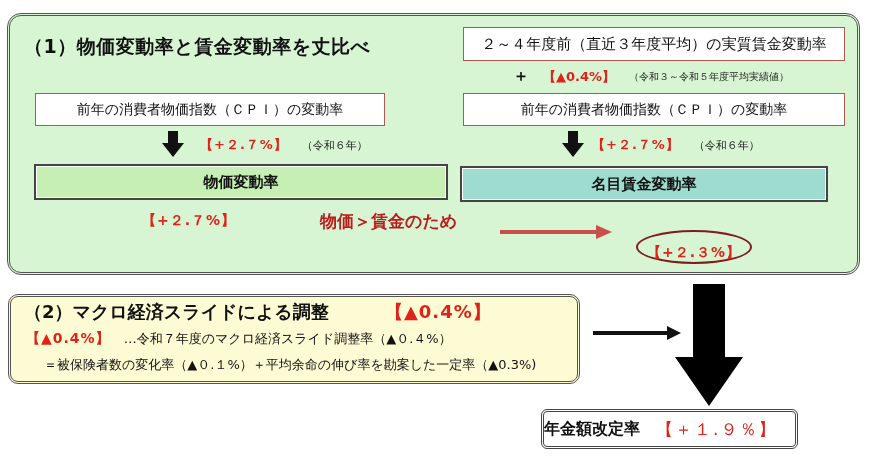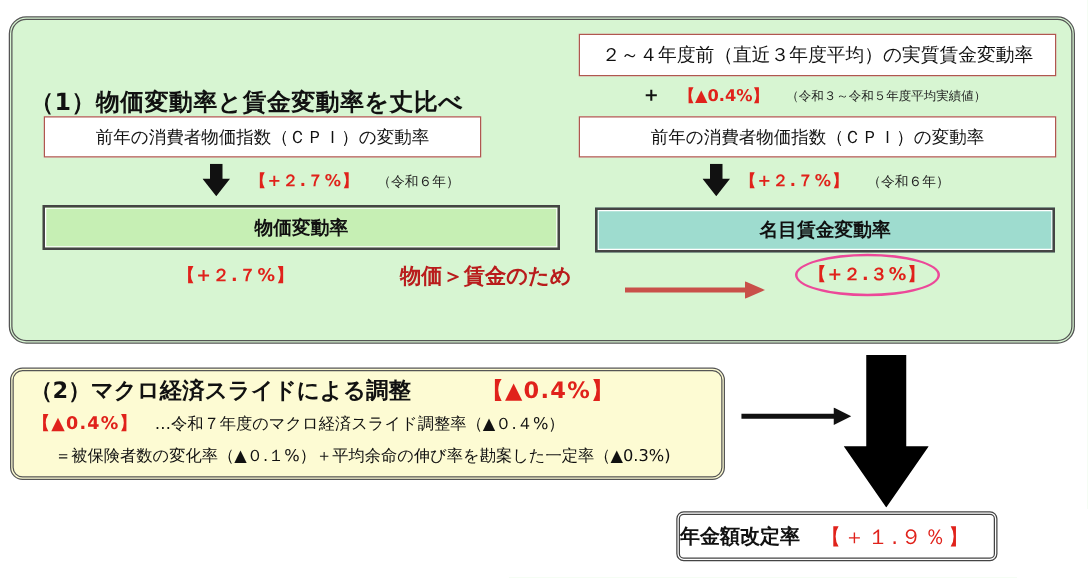--- a/index.html
+++ b/index.html
@@ -3,38 +3,38 @@
 <meta charset="utf-8">
 <style>
   html, body { margin: 0; padding: 0; background: #ffffff; }
   body { width: 870px; height: 462px; position: relative; overflow: hidden;
          font-family: "DejaVu Sans", "Liberation Sans", sans-serif; color: #111; }
   .abs { position: absolute; }
 
   
   .panel1 { left: 7px; top: 13px; width: 853px; height: 262px;
             background: #d7f5d2; border: 3px double #555; border-radius: 14px; box-sizing: border-box; }
-  .title1 { left: 24px; top: 34px; font-size: 19px; font-weight: bold; letter-spacing: 0.5px; margin-top: 35px; }
+  .title1 { left: 24px; top: 34px; font-size: 19px; font-weight: bold; letter-spacing: 0.5px; }
 
   .box-white { background: #fff; border: 1.5px solid #b0574f; box-sizing: border-box;
                display: flex; align-items: center; justify-content: center; font-size: 14px; }
   .bar { box-sizing: border-box; border: 2px solid #444; display: flex; align-items: center;
          justify-content: center; font-size: 15px; font-weight: bold; box-shadow: inset 0 0 0 1px #fff; }
   .bar-green { background: #c6efb4; }
   .bar-teal { background: #9edccf; }
 
   .red { color: #e0221b; font-weight: bold; }
   .note { font-size: 11px; color: #222; }
   .val-red { font-size: 14px; color: #e0221b; font-weight: bold; letter-spacing: 1px; }
 
   .down-arrow { width: 22px; height: 26px; }
   .reason { left: 320px; top: 210px; font-size: 17px; font-weight: bold; color: #b91c1c;
             text-align: center; line-height: 22px; }
-  .oval { left: 636px; top: 203px; width: 116px; height: 34px; border: 2px solid #ec4899;
-          border-radius: 50%; box-sizing: border-box; display: flex; align-items: center; justify-content: center; }
+  .oval { left: 636px; top: 230px; width: 116px; height: 34px; border: 2px solid #7f1d1d;
+          border-radius: 50%; box-sizing: border-box; display: flex; align-items: flex-end; justify-content: center; }
 
   
   .panel2 { left: 8px; top: 294px; width: 572px; height: 90px; background: #fdfbd3;
             border: 3px double #555; border-radius: 10px; box-sizing: border-box; }
   .title2 { left: 24px; top: 300px; font-size: 18px; font-weight: bold; }
   .title2-val { left: 385px; top: 300px; font-size: 18px; font-weight: bold; color: #e0221b; letter-spacing: 1px; }
   .line2 { left: 26px; top: 330px; font-size: 13px; }
   .line3 { left: 44px; top: 356px; font-size: 13px; }
 
   .result-box { left: 541px; top: 409px; width: 257px; height: 40px; background: #fff;
@@ -69,21 +69,21 @@
 
 <svg class="abs down-arrow" style="left:562px;top:131px;" viewBox="0 0 22 26">
   <polygon points="6,0 16,0 16,12 22,12 11,26 0,12 6,12" fill="#111"></polygon>
 </svg>
 <div class="abs" style="left:592px;top:136px;display:flex;align-items:center;gap:14px;">
   <span class="red" style="font-size:13px;letter-spacing:1px;">【+２.７%】</span>
   <span class="note">（令和６年）</span>
 </div>
 
 <div class="abs bar bar-green" style="left:34px;top:164px;width:414px;height:36px;">物価変動率</div>
-<div class="abs bar bar-teal" style="left:476px;top:166px;width:368px;height:36px;">名目賃金変動率</div>
+<div class="abs bar bar-teal" style="left:460px;top:166px;width:368px;height:36px;">名目賃金変動率</div>
 
 <div class="abs val-red" style="left:142px;top:212px;">【+２.７%】</div>
 
 <div class="abs reason">
   <div>物価＞賃金のため</div>
 </div>
 
 <svg class="abs" style="left:500px;top:225px;" width="112" height="14" viewBox="0 0 112 14">
   <rect x="0" y="5" width="98" height="4" fill="#c9504a"></rect>
   <polygon points="96,0 112,7 96,14" fill="#c9504a"></polygon>

